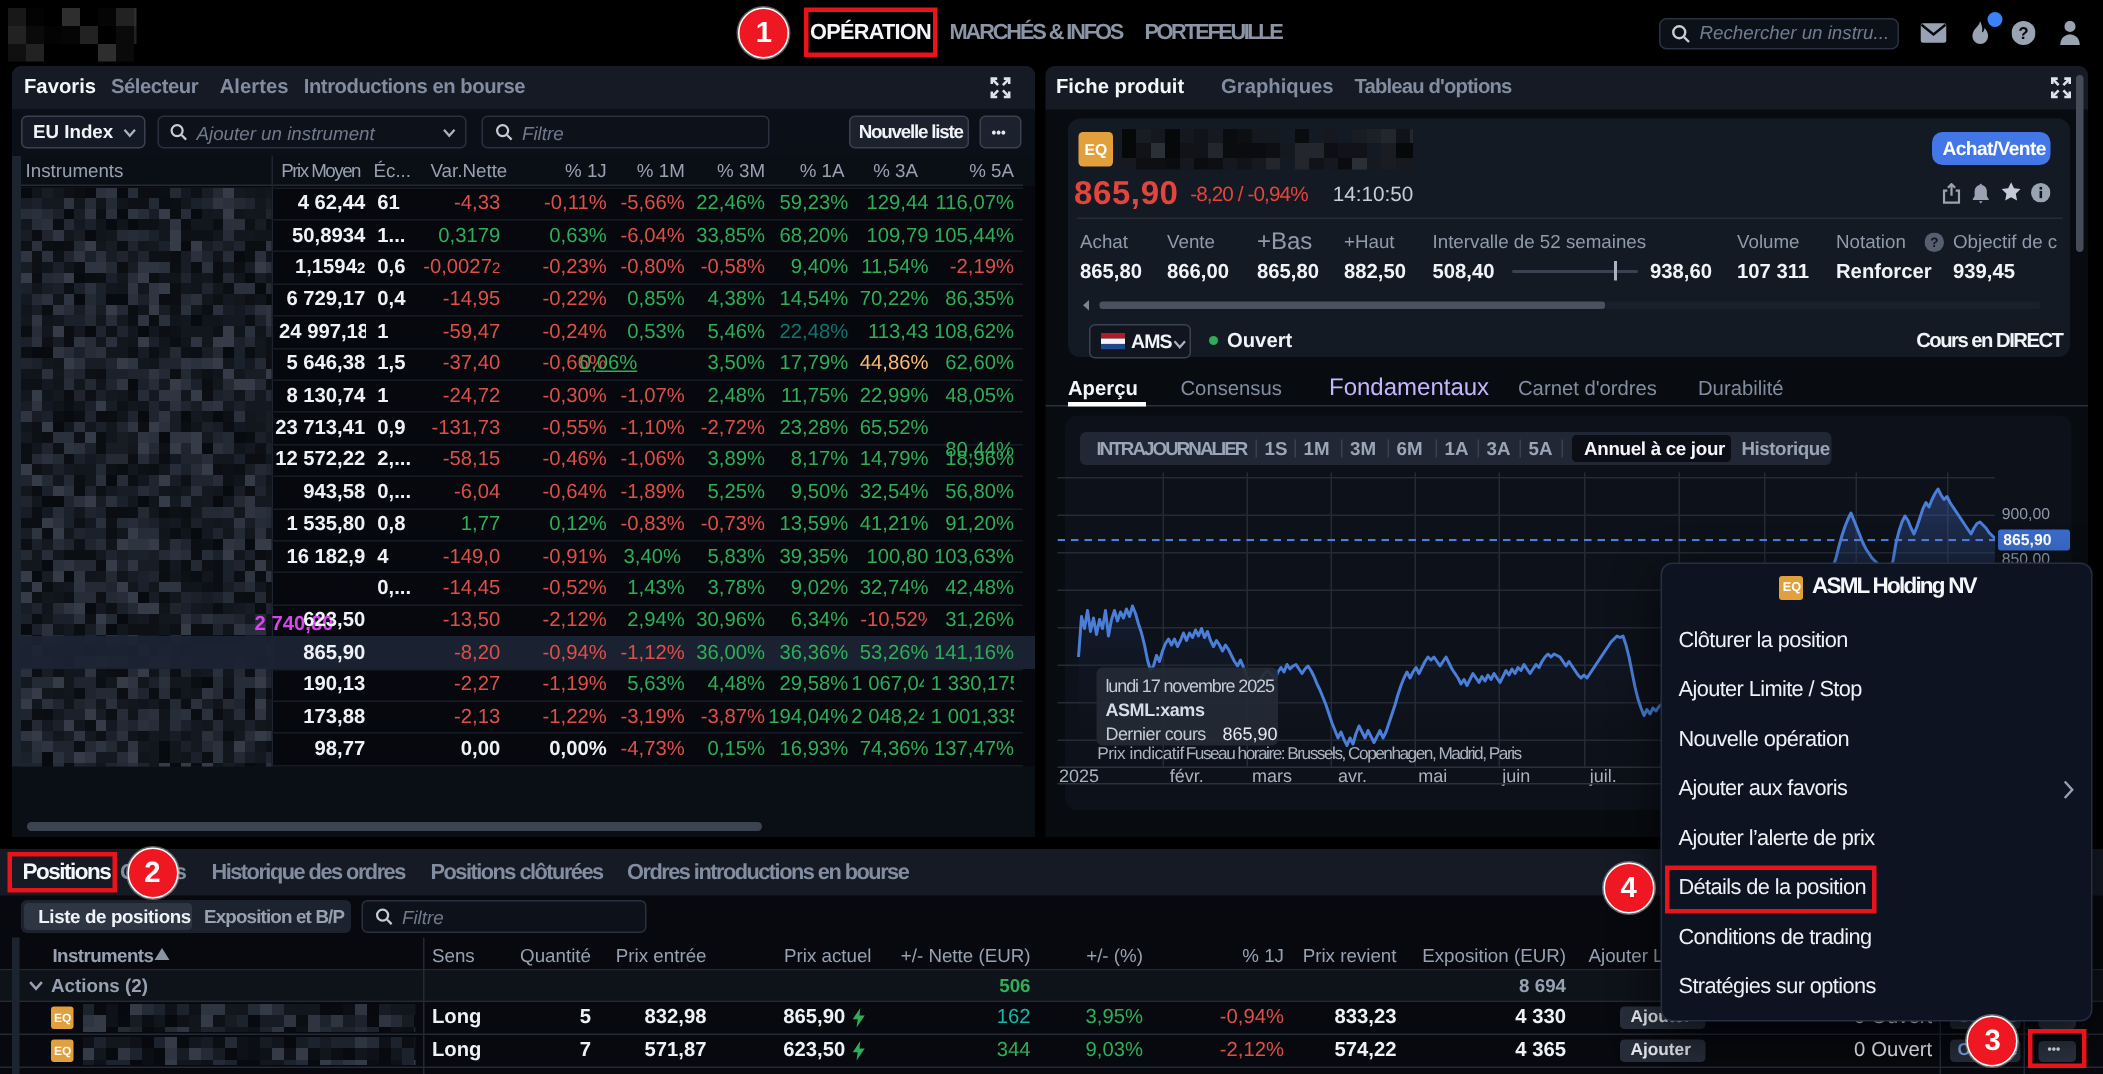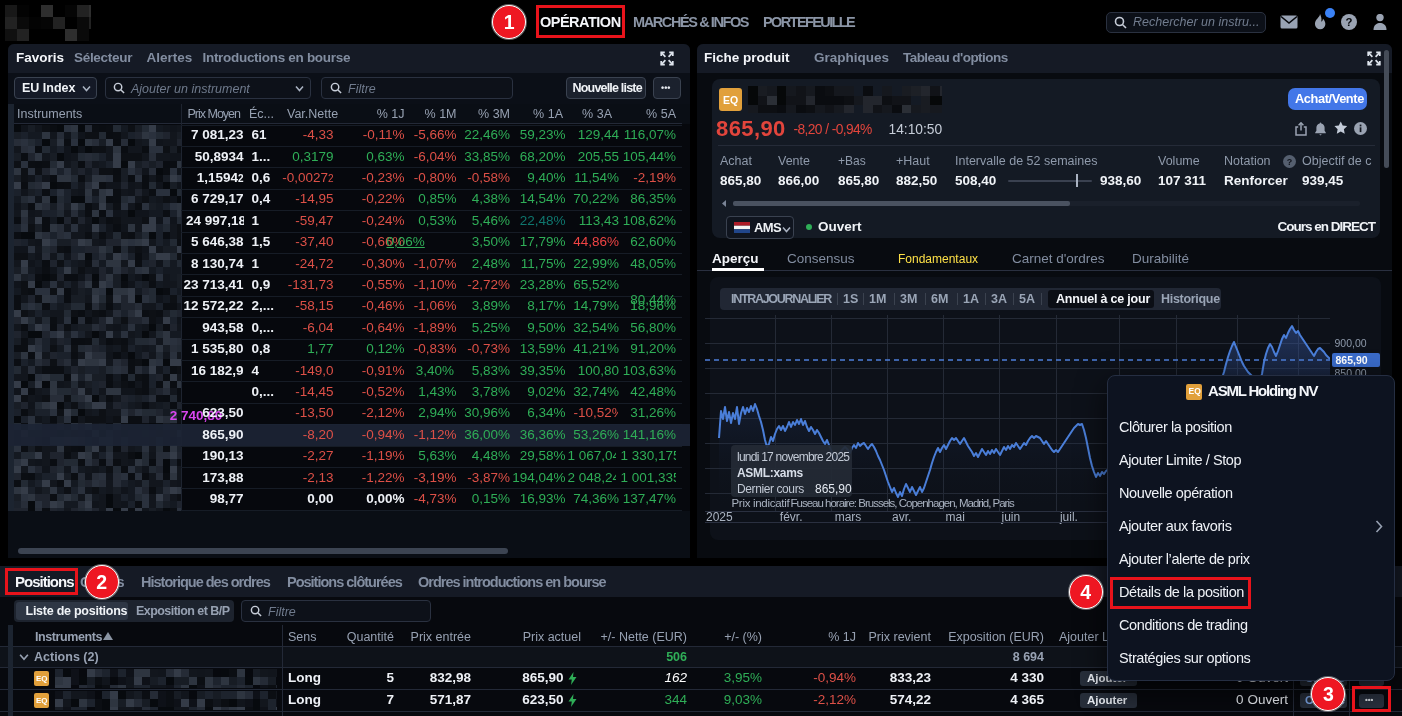--- a/index.html
+++ b/index.html
@@ -1444,37 +1444,37 @@
     <rect x="113.6" y="383.4" width="7.1" height="7.1" fill="#0a0d12"></rect>
     <rect x="120.69999999999999" y="383.4" width="7.1" height="7.1" fill="#353c48"></rect>
     <rect x="127.8" y="383.4" width="7.1" height="7.1" fill="#10141b"></rect>
     <rect x="134.9" y="383.4" width="7.1" height="7.1" fill="#181d25"></rect>
     <rect x="142.0" y="383.4" width="7.1" height="7.1" fill="#12161d"></rect>
     <rect x="149.1" y="383.4" width="7.1" height="7.1" fill="#070a0e"></rect>
     <rect x="156.2" y="383.4" width="7.1" height="7.1" fill="#0b0e13"></rect>
     <rect x="163.29999999999998" y="383.4" width="7.1" height="7.1" fill="#2a313d"></rect>
   </svg>
 <div style="position:absolute;left:8px;top:424.3px;width:682px;height:21.5px;background:rgba(28,36,52,0.92);"></div>
-<div style="position:absolute;left:148.5px;top:125.1px;width:95px;text-align:right;font-size:13.5px;color:#eef1f6;white-space:nowrap;line-height:20px;font-weight:700;">7 081,23</div>
+<div style="position:absolute;left:148.5px;top:125.1px;width:95px;text-align:right;font-size:13.5px;color:#eef1f6;white-space:nowrap;line-height:20px;font-weight:700;">4 62,44</div>
 <div style="position:absolute;left:251.5px;top:125.1px;font-size:13.5px;color:#eef1f6;white-space:nowrap;line-height:20px;font-weight:700;">61</div>
 <div style="position:absolute;left:253.5px;top:125.1px;width:80px;text-align:right;font-size:13.5px;color:#dd5047;white-space:nowrap;line-height:20px;">-4,33</div>
 <div style="position:absolute;left:334.5px;top:125.1px;width:70px;text-align:right;font-size:13.5px;color:#dd5047;white-space:nowrap;line-height:20px;">-0,11%</div>
 <div style="position:absolute;left:386.5px;top:125.1px;width:70px;text-align:right;font-size:13.5px;color:#dd5047;white-space:nowrap;line-height:20px;">-5,66%</div>
 <div style="position:absolute;left:440px;top:125.1px;width:70px;text-align:right;font-size:13.5px;color:#2fae57;white-space:nowrap;line-height:20px;">22,46%</div>
 <div style="position:absolute;left:495.5px;top:125.1px;width:70px;text-align:right;font-size:13.5px;color:#2fae57;white-space:nowrap;line-height:20px;">59,23%</div>
 <div style="position:absolute;left:549px;top:125.1px;width:70px;text-align:right;font-size:13.5px;color:#2fae57;white-space:nowrap;line-height:20px;">129,44</div>
 <div style="position:absolute;left:606px;top:125.1px;width:70px;text-align:right;font-size:13.5px;color:#2fae57;white-space:nowrap;line-height:20px;">116,07%</div>
 <div style="position:absolute;left:148.5px;top:146.5px;width:95px;text-align:right;font-size:13.5px;color:#eef1f6;white-space:nowrap;line-height:20px;font-weight:700;">50,8934</div>
 <div style="position:absolute;left:251.5px;top:146.5px;font-size:13.5px;color:#eef1f6;white-space:nowrap;line-height:20px;font-weight:700;">1...</div>
 <div style="position:absolute;left:253.5px;top:146.5px;width:80px;text-align:right;font-size:13.5px;color:#2fae57;white-space:nowrap;line-height:20px;">0,3179</div>
 <div style="position:absolute;left:334.5px;top:146.5px;width:70px;text-align:right;font-size:13.5px;color:#2fae57;white-space:nowrap;line-height:20px;">0,63%</div>
 <div style="position:absolute;left:386.5px;top:146.5px;width:70px;text-align:right;font-size:13.5px;color:#dd5047;white-space:nowrap;line-height:20px;">-6,04%</div>
 <div style="position:absolute;left:440px;top:146.5px;width:70px;text-align:right;font-size:13.5px;color:#2fae57;white-space:nowrap;line-height:20px;">33,85%</div>
 <div style="position:absolute;left:495.5px;top:146.5px;width:70px;text-align:right;font-size:13.5px;color:#2fae57;white-space:nowrap;line-height:20px;">68,20%</div>
-<div style="position:absolute;left:549px;top:146.5px;width:70px;text-align:right;font-size:13.5px;color:#2fae57;white-space:nowrap;line-height:20px;">205,55</div>
+<div style="position:absolute;left:549px;top:146.5px;width:70px;text-align:right;font-size:13.5px;color:#2fae57;white-space:nowrap;line-height:20px;">109,79</div>
 <div style="position:absolute;left:606px;top:146.5px;width:70px;text-align:right;font-size:13.5px;color:#2fae57;white-space:nowrap;line-height:20px;">105,44%</div>
 <div style="position:absolute;left:148.5px;top:167.9px;width:95px;text-align:right;font-size:13.5px;color:#eef1f6;white-space:nowrap;line-height:20px;font-weight:700;">1,1594<span style="font-size:10px">2</span></div>
 <div style="position:absolute;left:251.5px;top:167.9px;font-size:13.5px;color:#eef1f6;white-space:nowrap;line-height:20px;font-weight:700;">0,6</div>
 <div style="position:absolute;left:253.5px;top:167.9px;width:80px;text-align:right;font-size:13.5px;color:#dd5047;white-space:nowrap;line-height:20px;">-0,0027<span style="font-size:10px">2</span></div>
 <div style="position:absolute;left:334.5px;top:167.9px;width:70px;text-align:right;font-size:13.5px;color:#dd5047;white-space:nowrap;line-height:20px;">-0,23%</div>
 <div style="position:absolute;left:386.5px;top:167.9px;width:70px;text-align:right;font-size:13.5px;color:#dd5047;white-space:nowrap;line-height:20px;">-0,80%</div>
 <div style="position:absolute;left:440px;top:167.9px;width:70px;text-align:right;font-size:13.5px;color:#dd5047;white-space:nowrap;line-height:20px;">-0,58%</div>
 <div style="position:absolute;left:495.5px;top:167.9px;width:70px;text-align:right;font-size:13.5px;color:#2fae57;white-space:nowrap;line-height:20px;">9,40%</div>
 <div style="position:absolute;left:549px;top:167.9px;width:70px;text-align:right;font-size:13.5px;color:#2fae57;white-space:nowrap;line-height:20px;">11,54%</div>
 <div style="position:absolute;left:606px;top:167.9px;width:70px;text-align:right;font-size:13.5px;color:#dd5047;white-space:nowrap;line-height:20px;">-2,19%</div>
@@ -1496,21 +1496,21 @@
 <div style="position:absolute;left:495.5px;top:210.7px;width:70px;text-align:right;font-size:13.5px;color:#0f766e;white-space:nowrap;line-height:20px;">22,48%</div>
 <div style="position:absolute;left:549px;top:210.7px;width:70px;text-align:right;font-size:13.5px;color:#2fae57;white-space:nowrap;line-height:20px;">113,43</div>
 <div style="position:absolute;left:606px;top:210.7px;width:70px;text-align:right;font-size:13.5px;color:#2fae57;white-space:nowrap;line-height:20px;">108,62%</div>
 <div style="position:absolute;left:148.5px;top:232.1px;width:95px;text-align:right;font-size:13.5px;color:#eef1f6;white-space:nowrap;line-height:20px;font-weight:700;">5 646,38</div>
 <div style="position:absolute;left:251.5px;top:232.1px;font-size:13.5px;color:#eef1f6;white-space:nowrap;line-height:20px;font-weight:700;">1,5</div>
 <div style="position:absolute;left:253.5px;top:232.1px;width:80px;text-align:right;font-size:13.5px;color:#dd5047;white-space:nowrap;line-height:20px;">-37,40</div>
 <div style="position:absolute;left:334.5px;top:232.1px;width:70px;text-align:right;font-size:13.5px;color:#dd5047;white-space:nowrap;line-height:20px;">-0,66%</div>
 <div style="position:absolute;left:386.5px;top:232.1px;width:70px;font-size:13.5px;color:#2fae57;white-space:nowrap;line-height:20px;text-decoration:underline;">0,06%</div>
 <div style="position:absolute;left:440px;top:232.1px;width:70px;text-align:right;font-size:13.5px;color:#2fae57;white-space:nowrap;line-height:20px;">3,50%</div>
 <div style="position:absolute;left:495.5px;top:232.1px;width:70px;text-align:right;font-size:13.5px;color:#2fae57;white-space:nowrap;line-height:20px;">17,79%</div>
-<div style="position:absolute;left:549px;top:232.1px;width:70px;text-align:right;font-size:13.5px;color:#ef4444;white-space:nowrap;line-height:20px;">44,86%</div>
+<div style="position:absolute;left:549px;top:232.1px;width:70px;text-align:right;font-size:13.5px;color:#fdba74;white-space:nowrap;line-height:20px;">44,86%</div>
 <div style="position:absolute;left:606px;top:232.1px;width:70px;text-align:right;font-size:13.5px;color:#2fae57;white-space:nowrap;line-height:20px;">62,60%</div>
 <div style="position:absolute;left:148.5px;top:253.5px;width:95px;text-align:right;font-size:13.5px;color:#eef1f6;white-space:nowrap;line-height:20px;font-weight:700;">8 130,74</div>
 <div style="position:absolute;left:251.5px;top:253.5px;font-size:13.5px;color:#eef1f6;white-space:nowrap;line-height:20px;font-weight:700;">1</div>
 <div style="position:absolute;left:253.5px;top:253.5px;width:80px;text-align:right;font-size:13.5px;color:#dd5047;white-space:nowrap;line-height:20px;">-24,72</div>
 <div style="position:absolute;left:334.5px;top:253.5px;width:70px;text-align:right;font-size:13.5px;color:#dd5047;white-space:nowrap;line-height:20px;">-0,30%</div>
 <div style="position:absolute;left:386.5px;top:253.5px;width:70px;text-align:right;font-size:13.5px;color:#dd5047;white-space:nowrap;line-height:20px;">-1,07%</div>
 <div style="position:absolute;left:440px;top:253.5px;width:70px;text-align:right;font-size:13.5px;color:#2fae57;white-space:nowrap;line-height:20px;">2,48%</div>
 <div style="position:absolute;left:495.5px;top:253.5px;width:70px;text-align:right;font-size:13.5px;color:#2fae57;white-space:nowrap;line-height:20px;">11,75%</div>
 <div style="position:absolute;left:549px;top:253.5px;width:70px;text-align:right;font-size:13.5px;color:#2fae57;white-space:nowrap;line-height:20px;">22,99%</div>
 <div style="position:absolute;left:606px;top:253.5px;width:70px;text-align:right;font-size:13.5px;color:#2fae57;white-space:nowrap;line-height:20px;">48,05%</div>
@@ -1706,21 +1706,21 @@
     <path d="M8 0.5 L10.3 5.3 L15.5 6 L11.7 9.7 L12.7 15 L8 12.4 L3.3 15 L4.3 9.7 L0.5 6 L5.7 5.3 Z"></path>
   </svg>
 <svg style="position:absolute;left:1354px;top:121.5px" width="13" height="13" viewBox="0 0 13 13">
     <circle cx="6.5" cy="6.5" r="6.5" fill="#9aa3b2"></circle>
     <rect x="5.7" y="5.3" width="1.7" height="4.8" fill="#11151e"></rect>
     <rect x="5.7" y="2.6" width="1.7" height="1.8" fill="#11151e"></rect>
   </svg>
 <div style="position:absolute;left:718px;top:145px;width:657px;height:1px;background:#252b38;"></div>
 <div style="position:absolute;left:720px;top:151.6px;font-size:12.5px;color:#8f9aab;white-space:nowrap;line-height:19px;">Achat</div>
 <div style="position:absolute;left:778px;top:151.6px;font-size:12.5px;color:#8f9aab;white-space:nowrap;line-height:19px;">Vente</div>
-<div style="position:absolute;left:838px;top:151.6px;font-size:12px;color:#8f9aab;white-space:nowrap;line-height:19px;">+Bas</div>
+<div style="position:absolute;left:838px;top:151.6px;font-size:16px;color:#8f9aab;white-space:nowrap;line-height:19px;">+Bas</div>
 <div style="position:absolute;left:896px;top:151.6px;font-size:12.5px;color:#8f9aab;white-space:nowrap;line-height:19px;">+Haut</div>
 <div style="position:absolute;left:955px;top:151.6px;font-size:12.5px;color:#8f9aab;white-space:nowrap;line-height:19px;">Intervalle de 52 semaines</div>
 <div style="position:absolute;left:1158px;top:151.6px;font-size:12.5px;color:#8f9aab;white-space:nowrap;line-height:19px;">Volume</div>
 <div style="position:absolute;left:1224px;top:151.6px;font-size:12.5px;color:#8f9aab;white-space:nowrap;line-height:19px;">Notation</div>
 <div style="position:absolute;left:1302px;top:151.6px;font-size:12.5px;color:#8f9aab;white-space:nowrap;line-height:19px;">Objectif de c</div>
 <svg style="position:absolute;left:1283px;top:155px" width="13" height="13" viewBox="0 0 13 13">
     <circle cx="6.5" cy="6.5" r="6.5" fill="#555f6f"></circle>
     <text x="6.5" y="9.6" font-size="9" font-weight="bold" fill="#10141c" text-anchor="middle" font-family="Liberation Sans">?</text>
   </svg>
 <div style="position:absolute;left:720px;top:170.9px;font-size:13.5px;color:#f0f3f7;white-space:nowrap;line-height:20px;font-weight:700;">865,80</div>
@@ -1747,21 +1747,21 @@
   </svg>
 <div style="position:absolute;left:754px;top:217.8px;font-size:13px;color:#f0f3f7;white-space:nowrap;line-height:20px;font-weight:700;letter-spacing:-0.6px;">AMS</div>
 <svg style="position:absolute;left:782px;top:226px" width="9" height="7" viewBox="0 0 9 7" fill="none" stroke="#aab3c2" stroke-width="1.5">
     <path d="M1 1.5 L4.5 5.5 L8 1.5"></path>
   </svg>
 <div style="position:absolute;left:806px;top:224px;width:6px;height:6px;border-radius:50%;background:#2fae57;"></div>
 <div style="position:absolute;left:818px;top:217.4px;font-size:13.5px;color:#f0f3f7;white-space:nowrap;line-height:20px;font-weight:700;">Ouvert</div>
 <div style="position:absolute;left:1235px;top:217.4px;width:140px;text-align:right;font-size:13.5px;color:#f0f3f7;white-space:nowrap;line-height:20px;font-weight:700;letter-spacing:-1.0px;">Cours en DIRECT</div>
 <div style="position:absolute;left:712px;top:248.9px;font-size:13.5px;color:#f4f6fa;white-space:nowrap;line-height:20px;font-weight:700;">Aperçu</div>
 <div style="position:absolute;left:787px;top:248.9px;font-size:13.5px;color:#828da0;white-space:nowrap;line-height:20px;">Consensus</div>
-<div style="position:absolute;left:886px;top:248.9px;font-size:12px;color:#fde047;white-space:nowrap;line-height:20px;margin-left:12px;">Fondamentaux</div>
+<div style="position:absolute;left:886px;top:248.9px;font-size:16px;color:#c4b5fd;white-space:nowrap;line-height:20px;">Fondamentaux</div>
 <div style="position:absolute;left:1012px;top:248.9px;font-size:13.5px;color:#828da0;white-space:nowrap;line-height:20px;">Carnet d'ordres</div>
 <div style="position:absolute;left:1132px;top:248.9px;font-size:13.5px;color:#828da0;white-space:nowrap;line-height:20px;">Durabilité</div>
 <div style="position:absolute;left:697px;top:270px;width:695px;height:1px;background:#2a3040;"></div>
 <div style="position:absolute;left:712px;top:268px;width:52px;height:2.5px;background:#fff;"></div>
 <div style="position:absolute;left:710px;top:277px;width:671px;height:263px;background:#0d1119;border-radius:8px;"></div>
 <div style="position:absolute;left:720px;top:288px;width:501px;height:22px;background:#212734;border-radius:4px;"></div>
 <div style="position:absolute;left:731px;top:289.6px;font-size:12.5px;color:#9aa5b6;white-space:nowrap;line-height:19px;font-weight:700;letter-spacing:-1.3px;">INTRAJOURNALIER</div>
 <div style="position:absolute;left:843px;top:289.6px;font-size:12.5px;color:#9aa5b6;white-space:nowrap;line-height:19px;font-weight:700;">1S</div>
 <div style="position:absolute;left:869px;top:289.6px;font-size:12.5px;color:#9aa5b6;white-space:nowrap;line-height:19px;font-weight:700;">1M</div>
 <div style="position:absolute;left:900px;top:289.6px;font-size:12.5px;color:#9aa5b6;white-space:nowrap;line-height:19px;font-weight:700;">3M</div>
@@ -1953,21 +1953,21 @@
     <rect x="213.3" y="15.8" width="7.9" height="7.9" fill="#0b0e13"></rect>
     <rect x="221.20000000000002" y="15.8" width="7.9" height="7.9" fill="#1d232d"></rect>
   </svg>
 <div style="position:absolute;left:288px;top:668.4px;font-size:13.5px;color:#eef1f6;white-space:nowrap;line-height:20px;font-weight:700;">Long</div>
 <div style="position:absolute;left:334px;top:668.4px;width:60px;text-align:right;font-size:13.5px;color:#eef1f6;white-space:nowrap;line-height:20px;font-weight:700;">5</div>
 <div style="position:absolute;left:391px;top:668.4px;width:80px;text-align:right;font-size:13.5px;color:#eef1f6;white-space:nowrap;line-height:20px;font-weight:700;">832,98</div>
 <div style="position:absolute;left:483.5px;top:668.4px;width:80px;text-align:right;font-size:13.5px;color:#eef1f6;white-space:nowrap;line-height:20px;font-weight:700;">865,90</div>
 <svg style="position:absolute;left:568px;top:672px" width="9" height="13" viewBox="0 0 9 13">
     <path d="M5.5 0 L0.5 7.5 L3.8 7.5 L3 13 L8.5 5 L5 5 Z" fill="#2fae57"></path>
   </svg>
-<div style="position:absolute;left:617px;top:668.4px;width:70px;text-align:right;font-size:13.5px;color:#ffffff;white-space:nowrap;line-height:20px;font-style:italic;">162</div>
+<div style="position:absolute;left:617px;top:668.4px;width:70px;text-align:right;font-size:13.5px;color:#14b8a6;white-space:nowrap;line-height:20px;">162</div>
 <div style="position:absolute;left:692px;top:668.4px;width:70px;text-align:right;font-size:13.5px;color:#2fae57;white-space:nowrap;line-height:20px;">3,95%</div>
 <div style="position:absolute;left:786px;top:668.4px;width:70px;text-align:right;font-size:13.5px;color:#dd5047;white-space:nowrap;line-height:20px;">-0,94%</div>
 <div style="position:absolute;left:851px;top:668.4px;width:80px;text-align:right;font-size:13.5px;color:#eef1f6;white-space:nowrap;line-height:20px;font-weight:700;">833,23</div>
 <div style="position:absolute;left:964px;top:668.4px;width:80px;text-align:right;font-size:13.5px;color:#eef1f6;white-space:nowrap;line-height:20px;font-weight:700;">4 330</div>
 <div style="position:absolute;left:1080px;top:671px;width:57px;height:15px;background:#272e3a;border-radius:3px;"></div>
 <div style="position:absolute;left:1087px;top:669.9px;font-size:11.5px;color:#e6eaf0;white-space:nowrap;line-height:17px;font-weight:700;">Ajouter</div>
 <div style="position:absolute;left:1213.5px;top:668.4px;width:30px;text-align:right;font-size:13.5px;color:#eef1f6;white-space:nowrap;line-height:20px;">0</div>
 <div style="position:absolute;left:1247.5px;top:668.4px;font-size:13.5px;color:#eef1f6;white-space:nowrap;line-height:20px;">Ouvert</div>
 <div style="position:absolute;left:1300px;top:671px;width:47px;height:15px;background:#272e3a;border-radius:3px;"></div>
 <div style="position:absolute;left:1305px;top:669.9px;font-size:11.5px;color:#7da7e8;white-space:nowrap;line-height:17px;font-weight:700;width:40px;overflow:hidden;">Clôturer</div>

